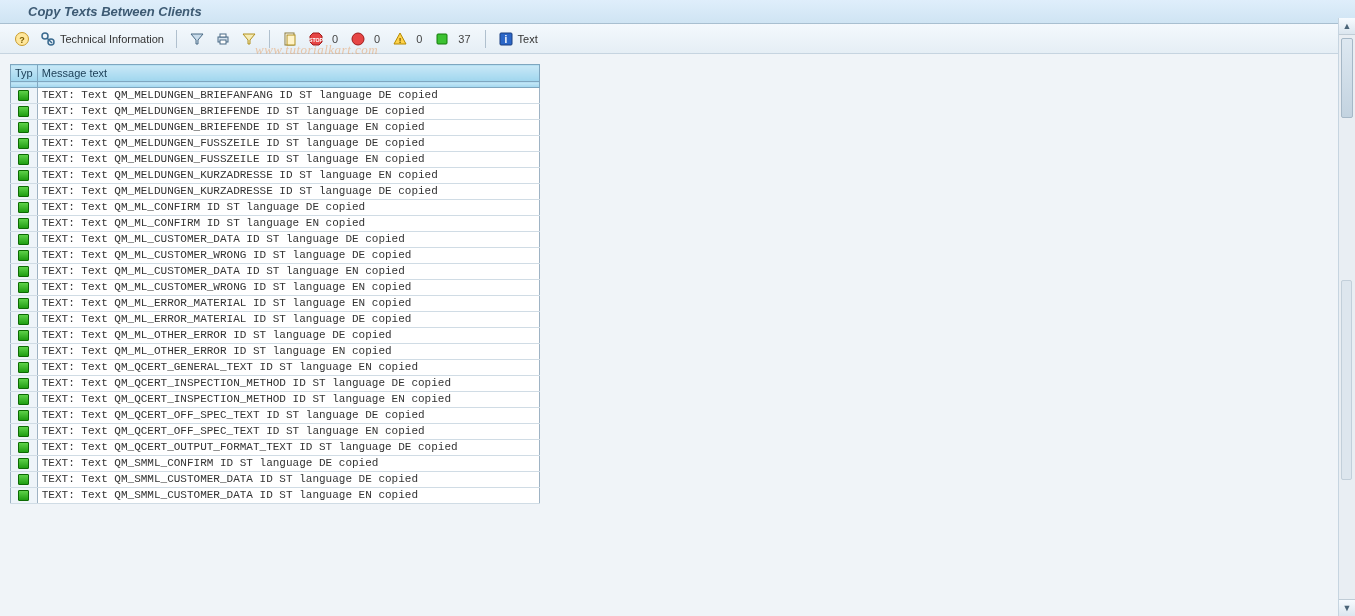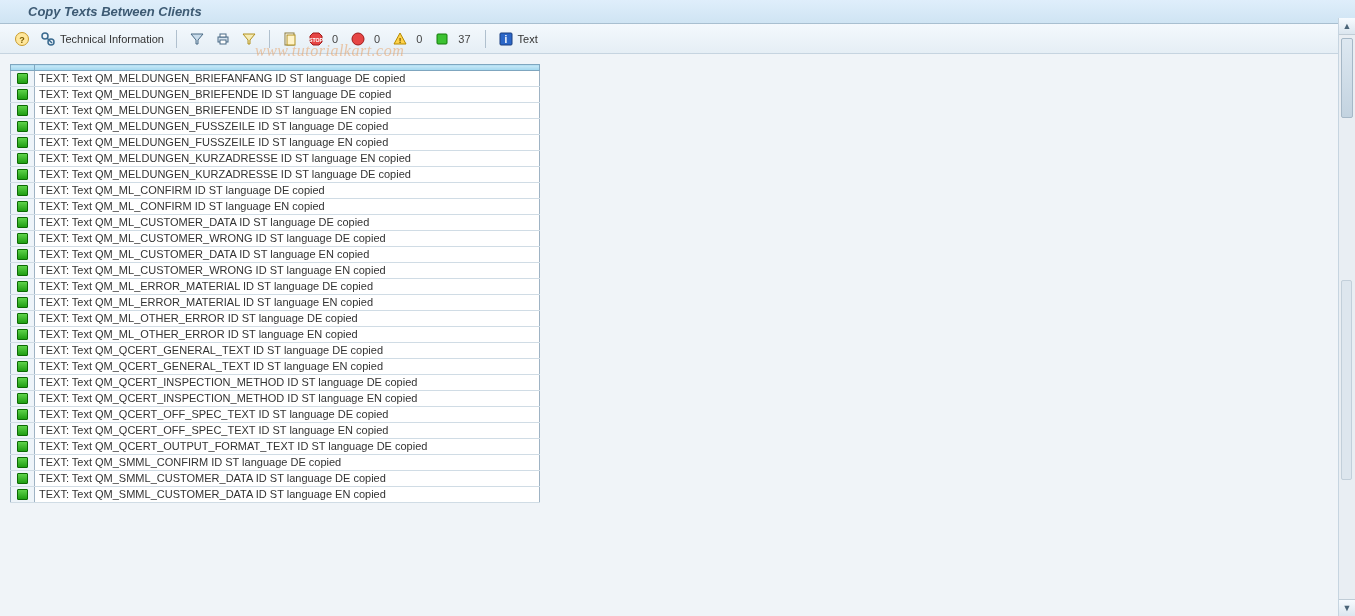--- a/index.html
+++ b/index.html
@@ -67,21 +67,21 @@
       font-size: 11px;
       padding: 2px 4px;
       color: #1a3d55;
     }
     .msg-table th.typ-h { width: 24px; text-align: center; }
     .msg-table td {
       border-left: 1px solid #9fb3c4;
       border-right: 1px solid #9fb3c4;
       border-bottom: 1px solid #d0dce5;
       padding: 0 4px;
-      font-family: Liberation Sans, sans-serif;
+      font-family: Liberation Mono, monospace;
       font-size: 11px;
       line-height: 14.5px;
       height: 16px;
       white-space: nowrap;
       color: #333;
     }
     .msg-table td.typ-cell {
       width: 24px;
       text-align: center;
       background: #eef4f9;
@@ -90,21 +90,21 @@
       width: 11px; height: 11px;
       background: linear-gradient(#5ed24a, #1f9e12);
       border: 1px solid #0c6a03;
       margin: 0 auto;
       border-radius: 1px;
     }
     .watermark {
       position: absolute;
       top: 42px;
       left: 255px;
-      font-size: 16px;
+      font-size: 13px;
       font-style: italic;
       color: rgba(232,160,100,0.55);
       font-family: Georgia, serif;
       pointer-events: none;
       letter-spacing: 0.5px;
     }
     
     .scroll-v {
       position: absolute;
       right: 0; top: 18px; bottom: 0;
@@ -213,20 +213,24 @@
     <span class="label">Text</span>
   </div>
 </div>
 
 <div class="watermark">www.tutorialkart.com</div>
 
 <div class="content-area">
   <table class="msg-table">
     <thead>
       <tr>
+        <th class="typ-h">Typ</th>
+        <th>Message text</th>
+      </tr>
+      <tr>
           <th class="typ-h" style="height:6px;padding:0;"></th>
           <th style="height:6px;padding:0;"></th>
         </tr>
     </thead>
     <tbody id="msg-body">
         <tr>
           <td class="typ-cell">
             <div class="green-sq"></div>
           </td>
           <td>TEXT: Text QM_MELDUNGEN_BRIEFANFANG ID ST language DE copied</td>
@@ -300,45 +304,39 @@
         <tr>
           <td class="typ-cell">
             <div class="green-sq"></div>
           </td>
           <td>TEXT: Text QM_ML_CUSTOMER_WRONG ID ST language EN copied</td>
         </tr>
         <tr>
           <td class="typ-cell">
             <div class="green-sq"></div>
           </td>
+          <td>TEXT: Text QM_ML_ERROR_MATERIAL ID ST language EN copied</td>
+        </tr>
+        <tr>
+          <td class="typ-cell">
+            <div class="green-sq"></div>
+          </td>
           <td>TEXT: Text QM_ML_ERROR_MATERIAL ID ST language DE copied</td>
         </tr>
         <tr>
           <td class="typ-cell">
             <div class="green-sq"></div>
           </td>
-          <td>TEXT: Text QM_ML_ERROR_MATERIAL ID ST language EN copied</td>
-        </tr>
-        <tr>
-          <td class="typ-cell">
-            <div class="green-sq"></div>
-          </td>
           <td>TEXT: Text QM_ML_OTHER_ERROR ID ST language DE copied</td>
         </tr>
         <tr>
           <td class="typ-cell">
             <div class="green-sq"></div>
           </td>
           <td>TEXT: Text QM_ML_OTHER_ERROR ID ST language EN copied</td>
-        </tr>
-        <tr>
-          <td class="typ-cell">
-            <div class="green-sq"></div>
-          </td>
-          <td>TEXT: Text QM_QCERT_GENERAL_TEXT ID ST language DE copied</td>
         </tr>
         <tr>
           <td class="typ-cell">
             <div class="green-sq"></div>
           </td>
           <td>TEXT: Text QM_QCERT_GENERAL_TEXT ID ST language EN copied</td>
         </tr>
         <tr>
           <td class="typ-cell">
             <div class="green-sq"></div>

